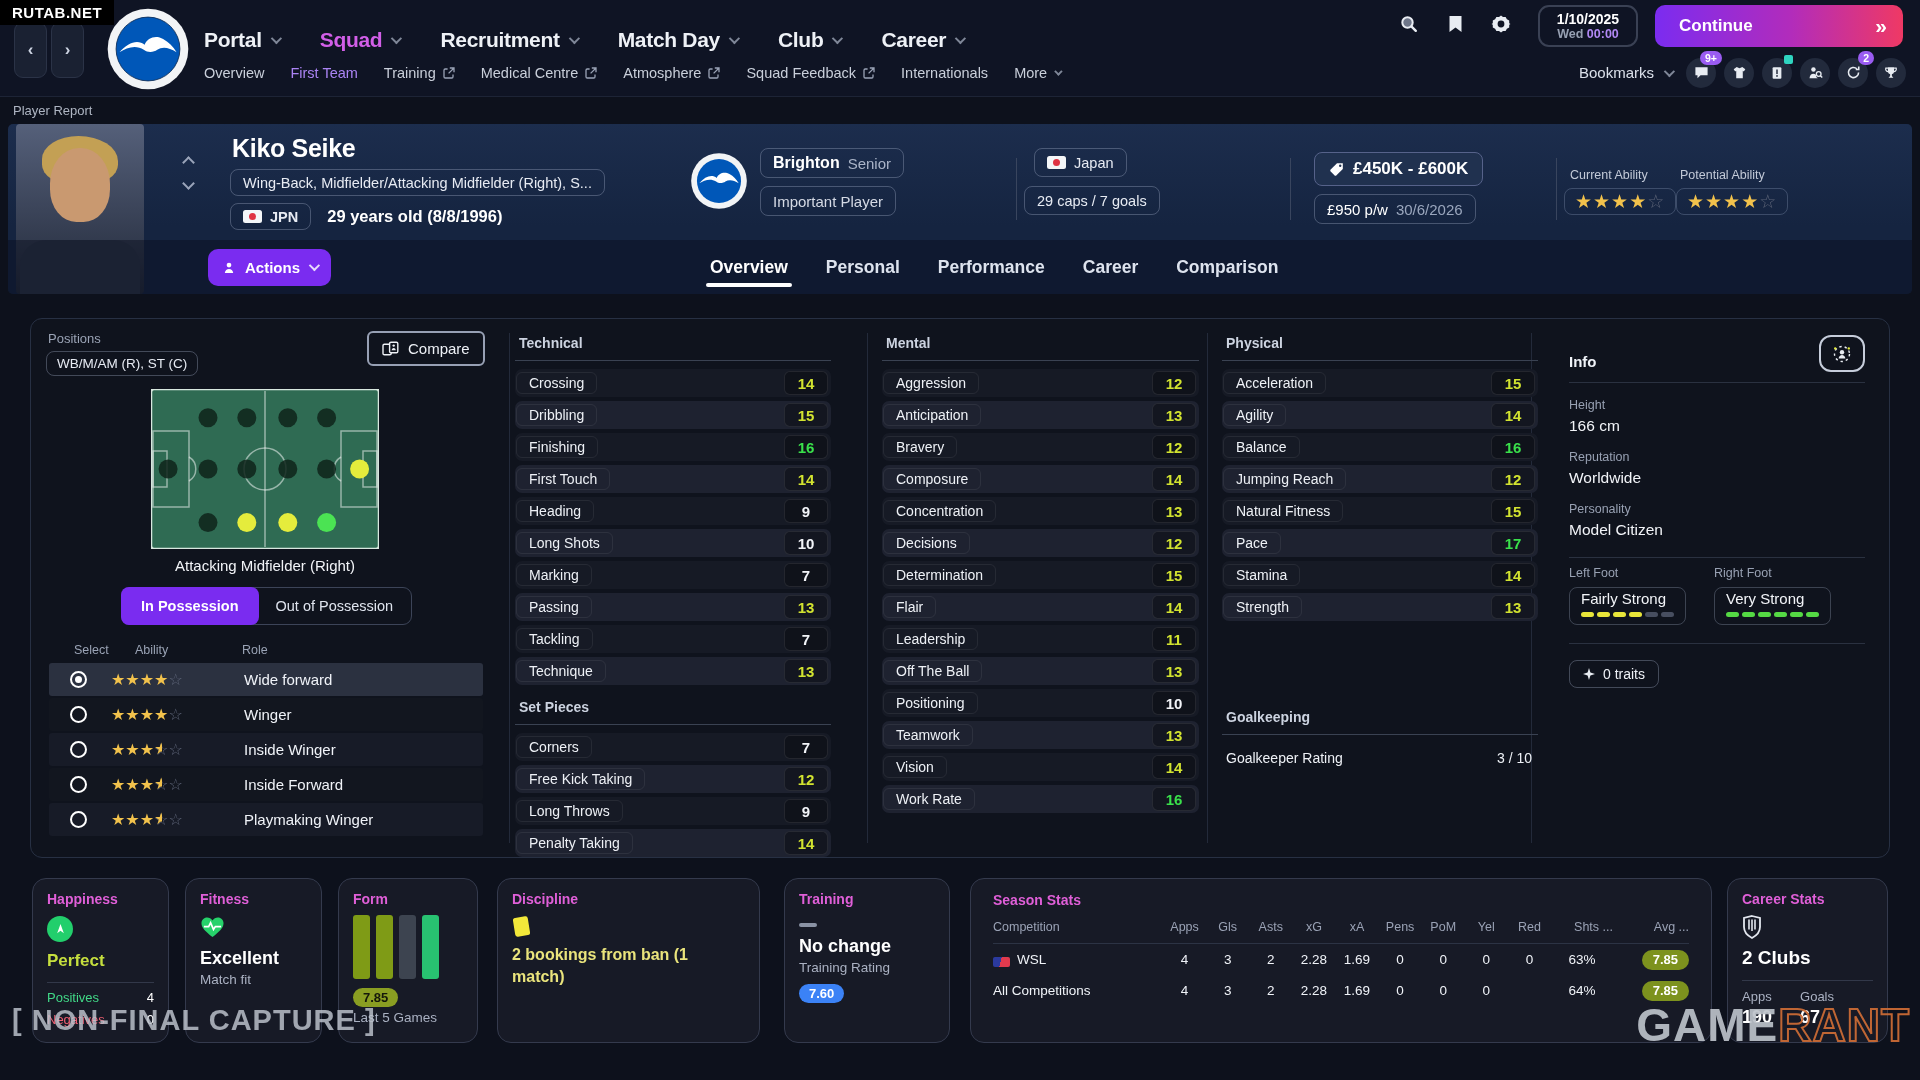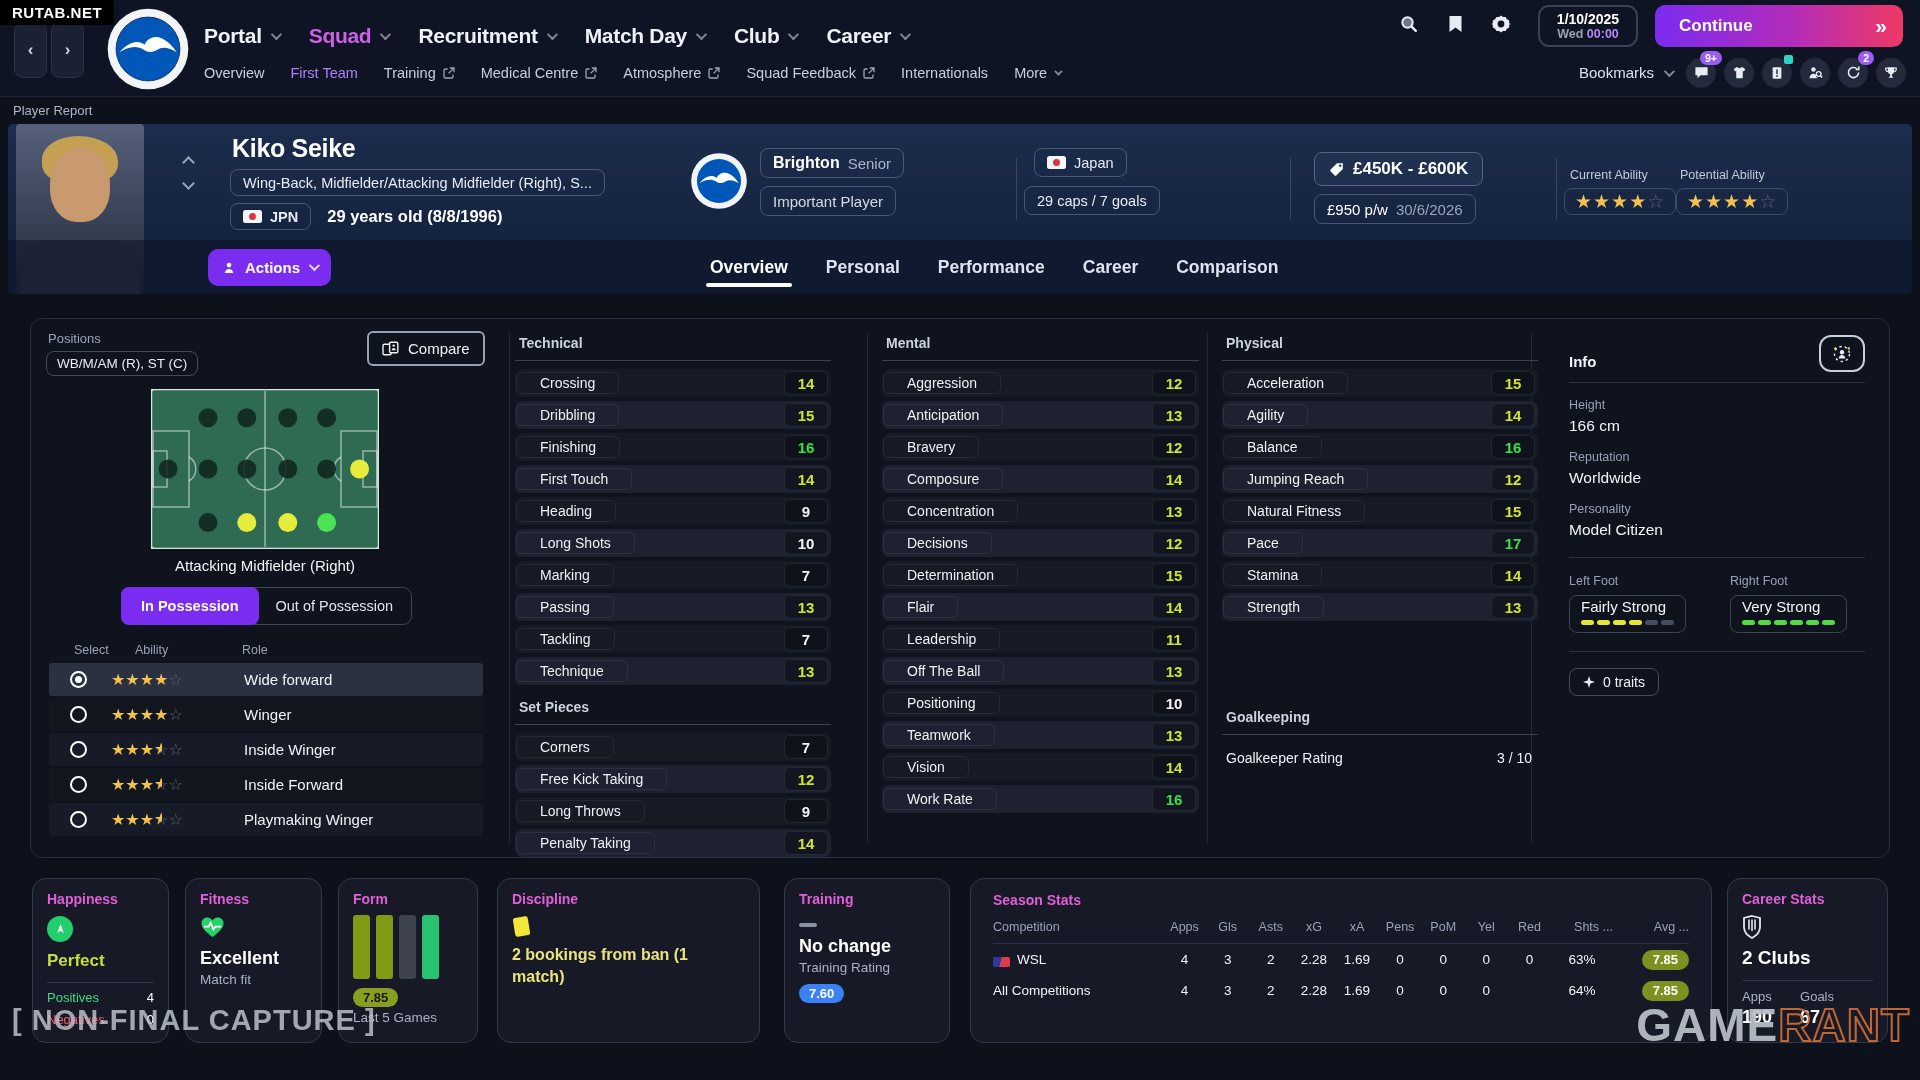--- a/index.html
+++ b/index.html
@@ -5,21 +5,21 @@
 *{box-sizing:border-box;margin:0;padding:0}
 body{background:#05070c;font-family:"Liberation Sans",sans-serif;-webkit-font-smoothing:antialiased}
 .screen{position:relative;width:1920px;height:1080px;background:#0d111c;overflow:hidden;color:#e8ebf2}
 
 
 .topbar{position:absolute;left:0;top:0;width:1920px;height:97px;background:#0f1424;border-bottom:1px solid #1d2436}
 .rutab{position:absolute;left:0;top:0;background:#000;color:#fff;font-weight:bold;font-size:15px;padding:4px 12px;letter-spacing:.5px;z-index:60}
 .hist-btn{position:absolute;top:22px;width:33px;height:56px;background:#1a2132;border:1px solid #2b3347;border-radius:9px;display:flex;align-items:center;justify-content:center;color:#cdd4e2;font-size:17px;font-weight:bold;cursor:pointer}
 .hist-btn.back{left:14px}.hist-btn.fwd{left:51px}
 .crest-top{position:absolute;left:106px;top:7px;width:84px;height:84px;z-index:5}
-.mainnav{position:absolute;left:204px;top:0;height:48px;display:flex;align-items:flex-end;gap:30px}
+.mainnav{position:absolute;left:204px;top:16px;height:48px;display:flex;align-items:center;gap:41px}
 .nav-item{display:flex;align-items:center;gap:9px;font-size:21px;font-weight:bold;color:#eef1f6;letter-spacing:-.3px;cursor:pointer;white-space:nowrap}
 .nav-item.active{color:#d25fe8}
 .chev{width:8px;height:8px;border-right:2px solid #7f8798;border-bottom:2px solid #7f8798;transform:rotate(45deg) translateY(-2px)}
 .top-icons{position:absolute;left:1398px;top:0;height:48px;display:flex;align-items:center;gap:24px;color:#dde2ec}
 .top-icon{width:22px;height:22px;display:flex;align-items:center;justify-content:center;cursor:pointer}
 .datebox{position:absolute;left:1538px;top:5px;width:100px;height:42px;border:2px solid #3a4154;border-radius:11px;display:flex;flex-direction:column;align-items:center;justify-content:center;line-height:1.15;cursor:pointer}
 .datebox .d1{font-size:14px;font-weight:bold;color:#fff}
 .datebox .d2{font-size:12.5px;color:#97a0b2;font-weight:bold}
 .datebox .d2 .time{color:#b289f5}
 .continue-btn{position:absolute;left:1655px;top:5px;width:248px;height:42px;border:none;border-radius:10px;background:linear-gradient(90deg,#7b2cf0 0%,#b22cbb 55%,#ef3964 100%);color:#fff;display:flex;align-items:center;justify-content:space-between;padding:0 18px 0 24px;font-size:17px;font-weight:bold;cursor:pointer;font-family:"Liberation Sans",sans-serif}
@@ -105,33 +105,33 @@
 .role-stars{width:112px;margin-left:24px}
 .role-stars .st{font-size:16px;letter-spacing:0}
 .role-name{font-size:15px;color:#f0f3f8;margin-left:21px}
 
 
 .attr-col{position:absolute;top:0}
 .attr-head{margin-top:16px;padding:0 2px 9px 4px;border-bottom:1px solid #3a4252;margin-bottom:8px;font-size:14px;font-weight:bold;color:#ccd3e0}
 .arow{display:flex;align-items:center;justify-content:space-between;height:28px;margin-bottom:4px;border-radius:7px;padding-right:3px}
 .arow:nth-child(odd){background:#161a25}
 .arow:nth-child(even){background:#1e2230}
-.aname{border:1px solid rgba(255,255,255,.07);border-radius:6px;padding:2px 23px;font-size:14px;color:#eef1f6;margin-left:1px;white-space:nowrap}
+.aname{border:1px solid rgba(255,255,255,.07);border-radius:6px;padding:2px 12px;font-size:14px;color:#eef1f6;margin-left:1px;white-space:nowrap}
 .aval{width:44px;height:24px;border:1px solid rgba(255,255,255,.09);border-radius:6px;background:rgba(8,10,16,.5);display:flex;align-items:center;justify-content:center;font-size:15px;font-weight:bold}
 .aval.low{color:#f2f4f8}.aval.mid{color:#d2e330}.aval.high{color:#3ae14b}
 .gkrow{display:flex;align-items:center;justify-content:space-between;height:30px;padding:0 6px 0 4px;font-size:14px;color:#eef1f6}
 
 
 .infosec{position:absolute;left:1500px;top:0;width:360px;height:100%;padding:34px 26px 0 38px}
 .info-title{font-size:15px;font-weight:bold;color:#f0f3f8}
 .info-btn{position:absolute;right:26px;top:16px;width:46px;height:37px;border:2px solid #c6cddb;border-radius:12px;background:none;display:flex;align-items:center;justify-content:center;cursor:pointer}
 .idiv{height:1px;background:#2a3140;margin:12px 0 0}
 .ilabel{font-size:12.5px;color:#98a1b3;margin-top:15px}
 .ival{font-size:15.5px;color:#f2f4f8;margin-top:5px}
-.feet{display:flex;gap:44px;margin-top:16px}
+.feet{display:flex;gap:28px;margin-top:8px}
 .foot .ilabel{margin-top:0}
 .foot-pill{margin-top:7px;border:1px solid rgba(165,178,202,.3);border-radius:8px;padding:2px 11px 7px}
 .foot-pill .fv{font-size:15px;color:#f2f4f8}
 .dashes{display:flex;gap:3px;margin-top:5px}
 .dash{width:13px;height:5px;border-radius:2.5px;background:#474e60}
 .dash.y{background:#e8e53a}.dash.g{background:#55d944}
 .traits-btn{display:inline-flex;align-items:center;gap:8px;margin-top:16px;border:1px solid rgba(165,178,202,.35);border-radius:8px;background:none;color:#eef1f6;font-size:14px;padding:5px 13px;cursor:pointer;font-family:"Liberation Sans",sans-serif}
 
 
 .card{position:absolute;top:878px;height:165px;background:#171a26;border:1px solid #343a4d;border-radius:14px;padding:12px 14px}

